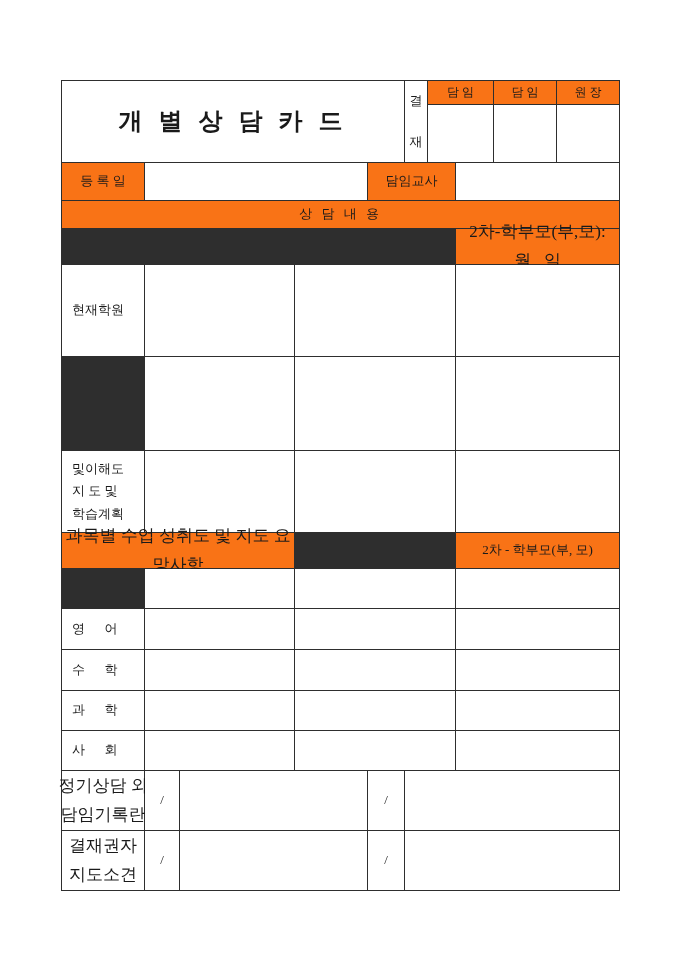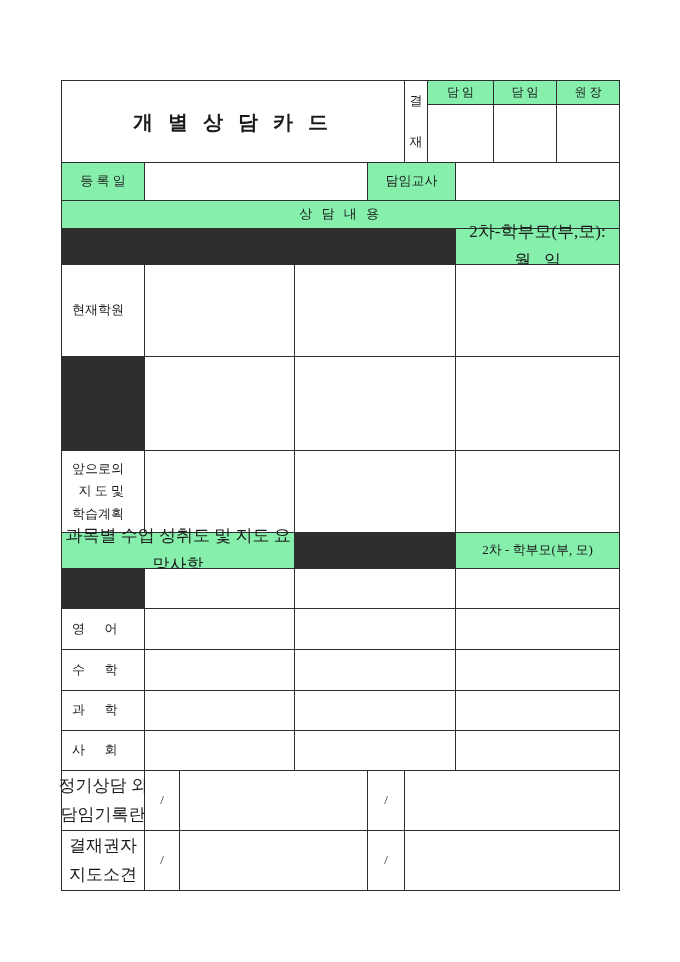--- a/index.html
+++ b/index.html
@@ -24,25 +24,25 @@
   }
   .c {
     background: #ffffff;
     display: flex;
     align-items: center;
     justify-content: center;
     font-size: 13px;
     line-height: 1.7;
     text-align: center;
   }
-  .g { background: #86efac; }
+  .g { background: #f97316; }
   .pre { white-space: pre; }
-  .left { justify-content: flex-start; padding-left: 10px; text-align: right; }
+  .left { justify-content: flex-start; padding-left: 10px; text-align: left; }
   .title {
-    font-size: 20px;
+    font-size: 24px;
     font-weight: bold;
     letter-spacing: 5px;
   }
   .stamp {
     flex-direction: column;
     justify-content: space-around;
     font-size: 13px;
   }
   .hdr { font-size: 12px; }
   .sec { letter-spacing: 3px; }
@@ -79,21 +79,21 @@
 
     <div class="c left pre" style="grid-area:6/1/7/2">현재학원</div>
     <div class="c" style="grid-area:6/2/7/4"></div>
     <div class="c" style="grid-area:6/4/7/8"></div>
     <div class="c" style="grid-area:6/8/7/11"></div>
 
     <div class="c" style="grid-area:7/2/8/4"></div>
     <div class="c" style="grid-area:7/4/8/8"></div>
     <div class="c" style="grid-area:7/8/8/11"></div>
 
-    <div class="c left pre" style="grid-area:8/1/9/2">앞으로의
+    <div class="c left pre" style="grid-area:8/1/9/2">및이해도
 지 도 및
 학습계획</div>
     <div class="c" style="grid-area:8/2/9/4"></div>
     <div class="c" style="grid-area:8/4/9/8"></div>
     <div class="c" style="grid-area:8/8/9/11"></div>
 
     <div class="c g small" style="grid-area:9/1/10/4">과목별 수업 성취도 및 지도 요망사항</div>
     <div class="c g" style="grid-area:9/8/10/11">2차 - 학부모(부, 모)</div>
 
     <div class="c" style="grid-area:10/2/11/4"></div>

